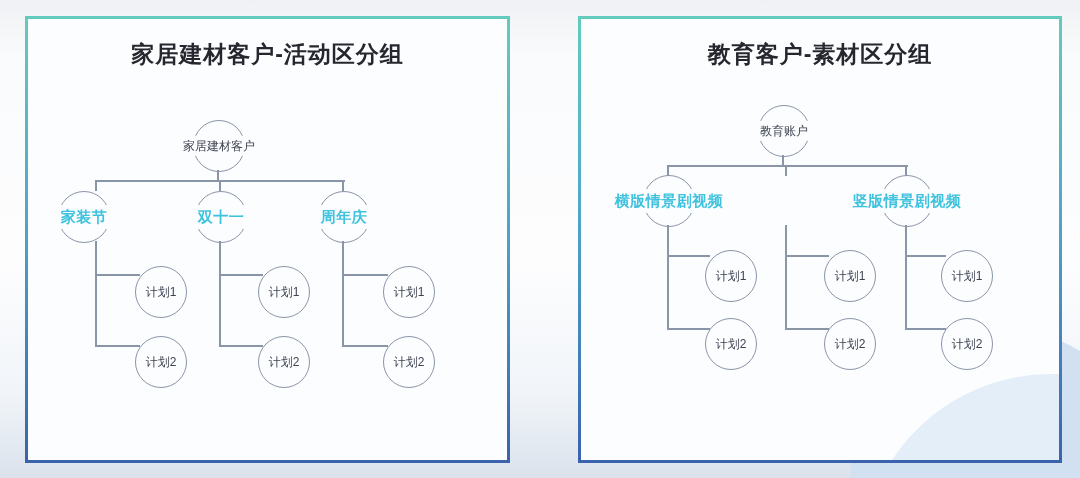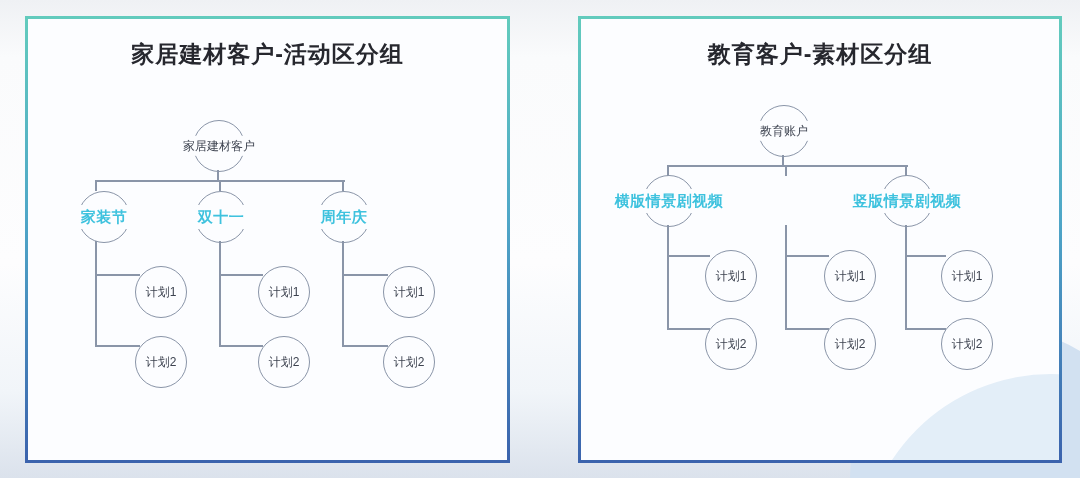--- a/index.html
+++ b/index.html
@@ -75,21 +75,21 @@
       <div class="edge h" style="left:191px;top:326px;width:44px"></div>
 
       <div class="edge v" style="left:314px;top:222px;height:106px"></div>
       <div class="edge h" style="left:314px;top:255px;width:46px"></div>
       <div class="edge h" style="left:314px;top:326px;width:46px"></div>
 
       <div class="node" style="left:165px;top:101px">
         <span class="node-label">家居建材客户</span>
       </div>
 
-      <div class="node" style="left:50px;top:172px">
+      <div class="node" style="left:30px;top:172px">
         <span class="node-label accent">家装节</span>
       </div>
       <div class="node" style="left:167px;top:172px">
         <span class="node-label accent">双十一</span>
       </div>
       <div class="node" style="left:290px;top:172px">
         <span class="node-label accent">周年庆</span>
       </div>
 
       <div class="node" style="left:107px;top:247px">

